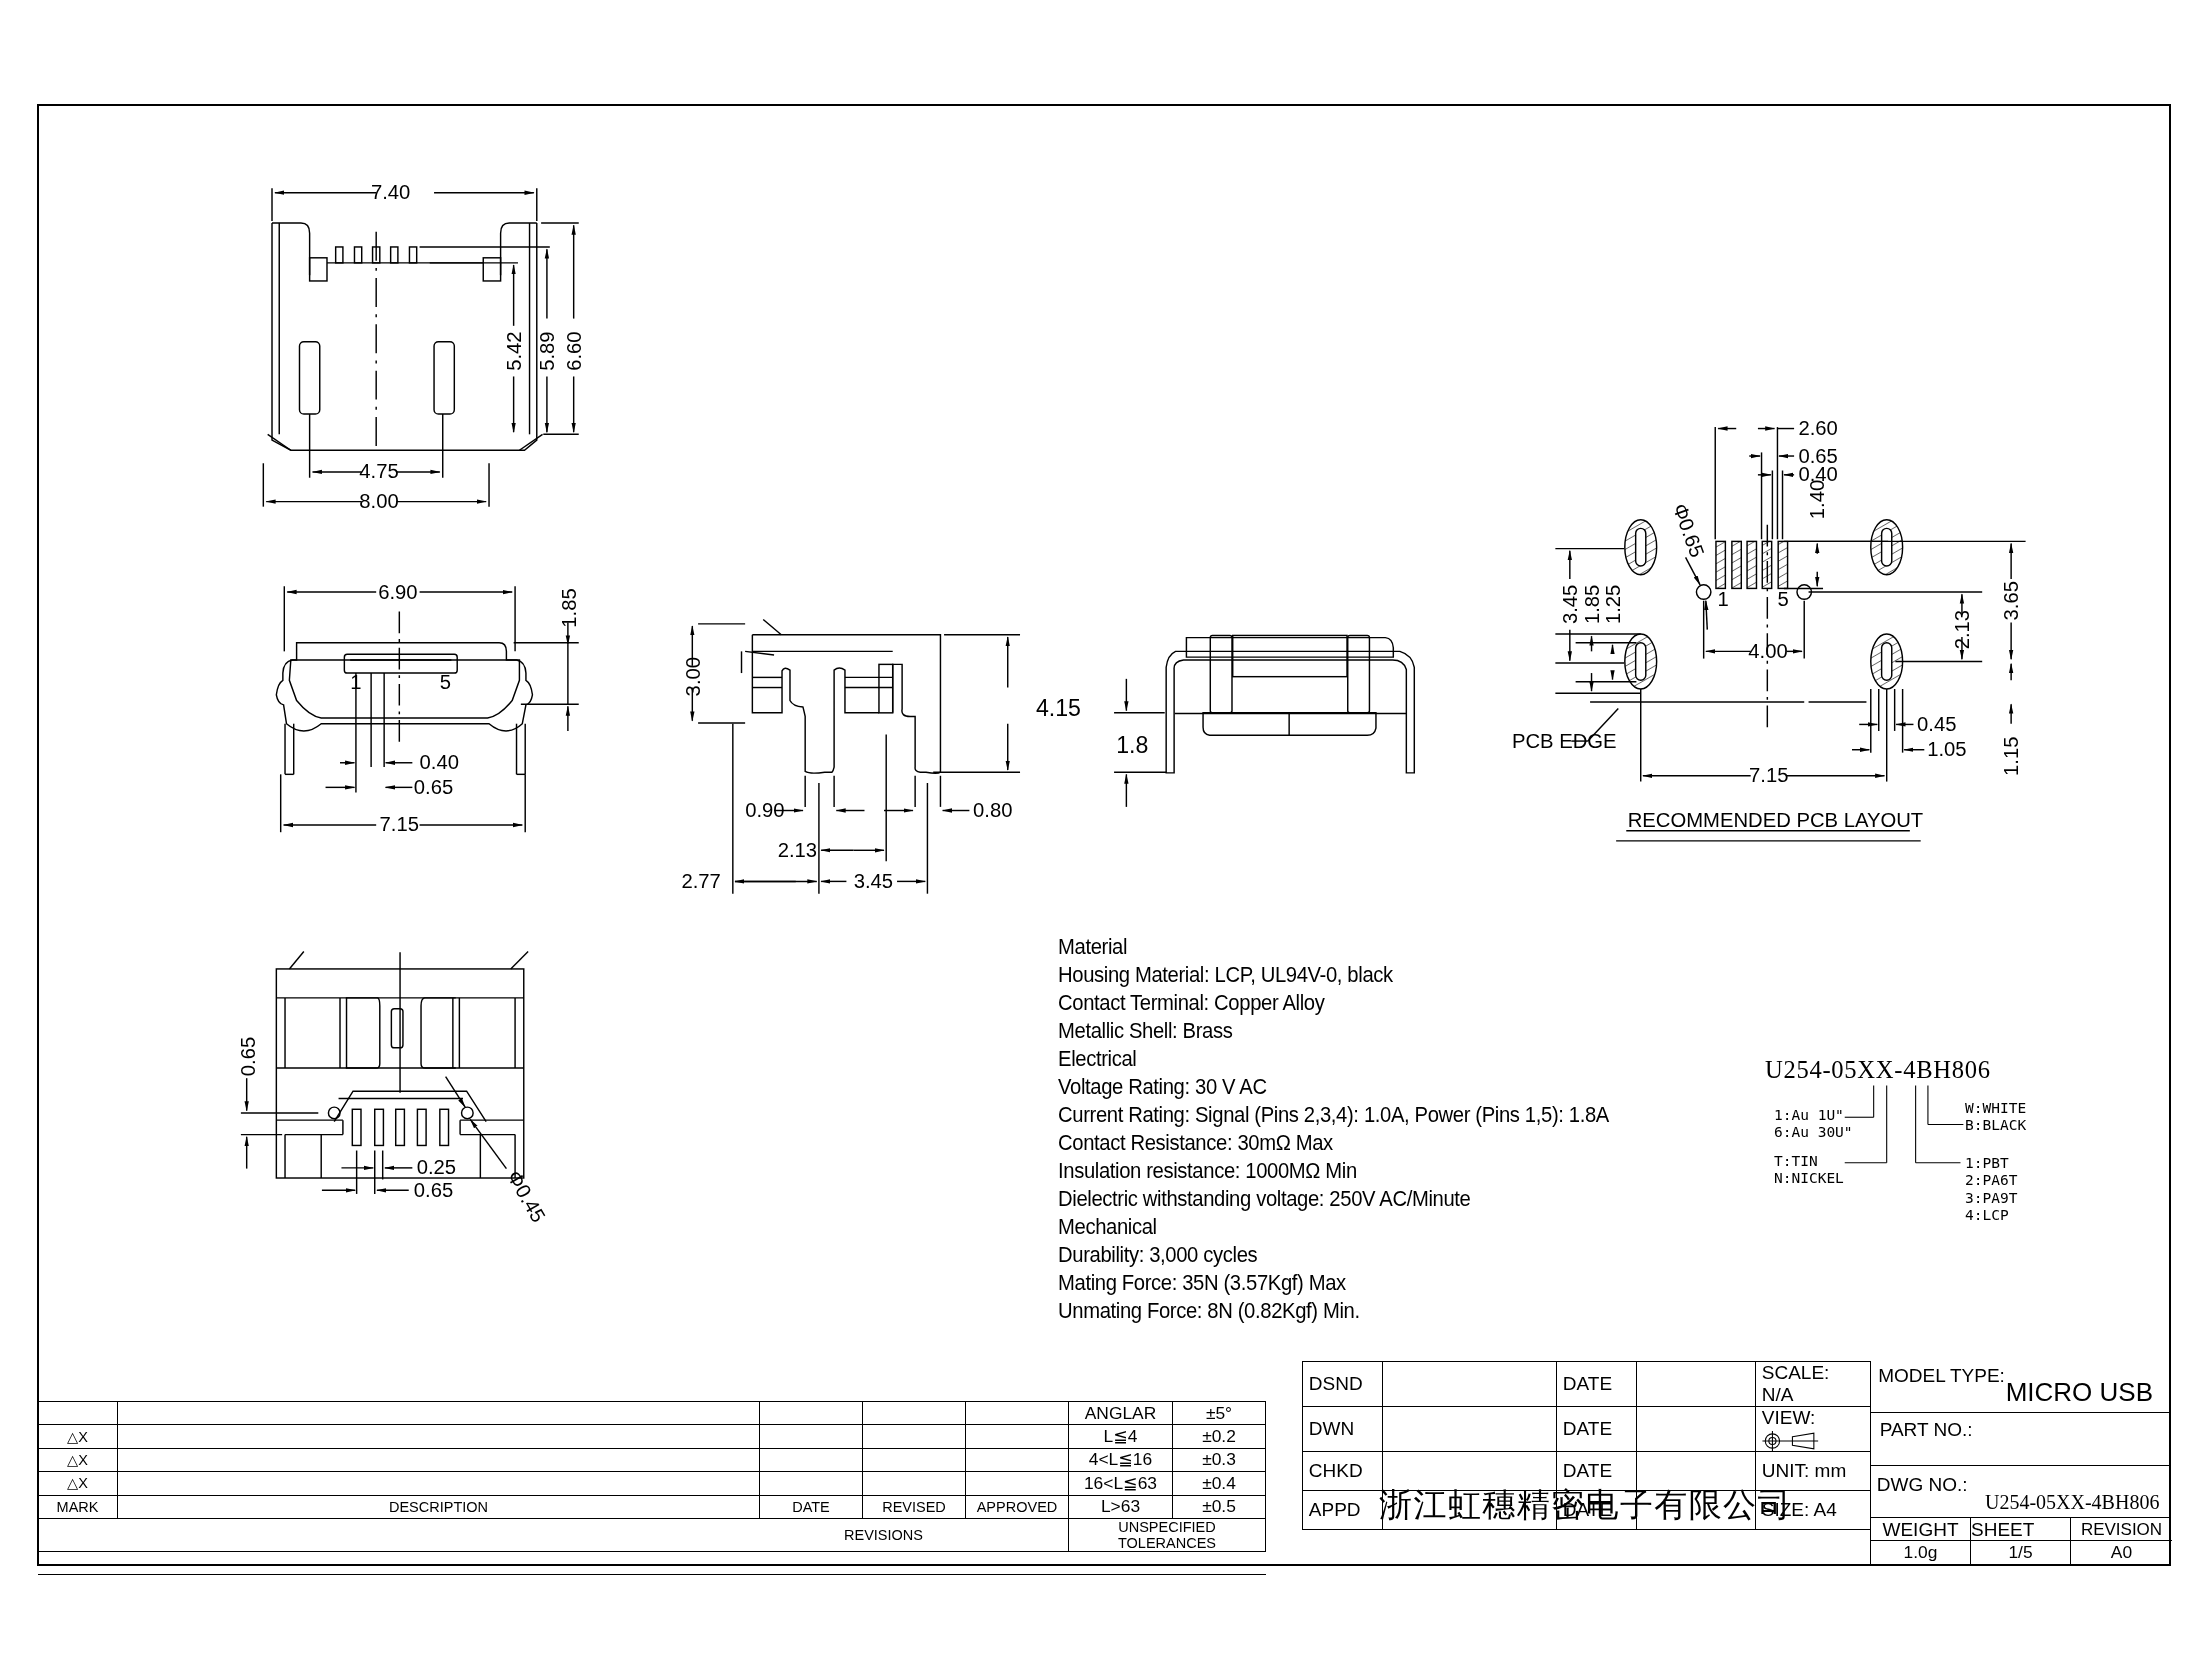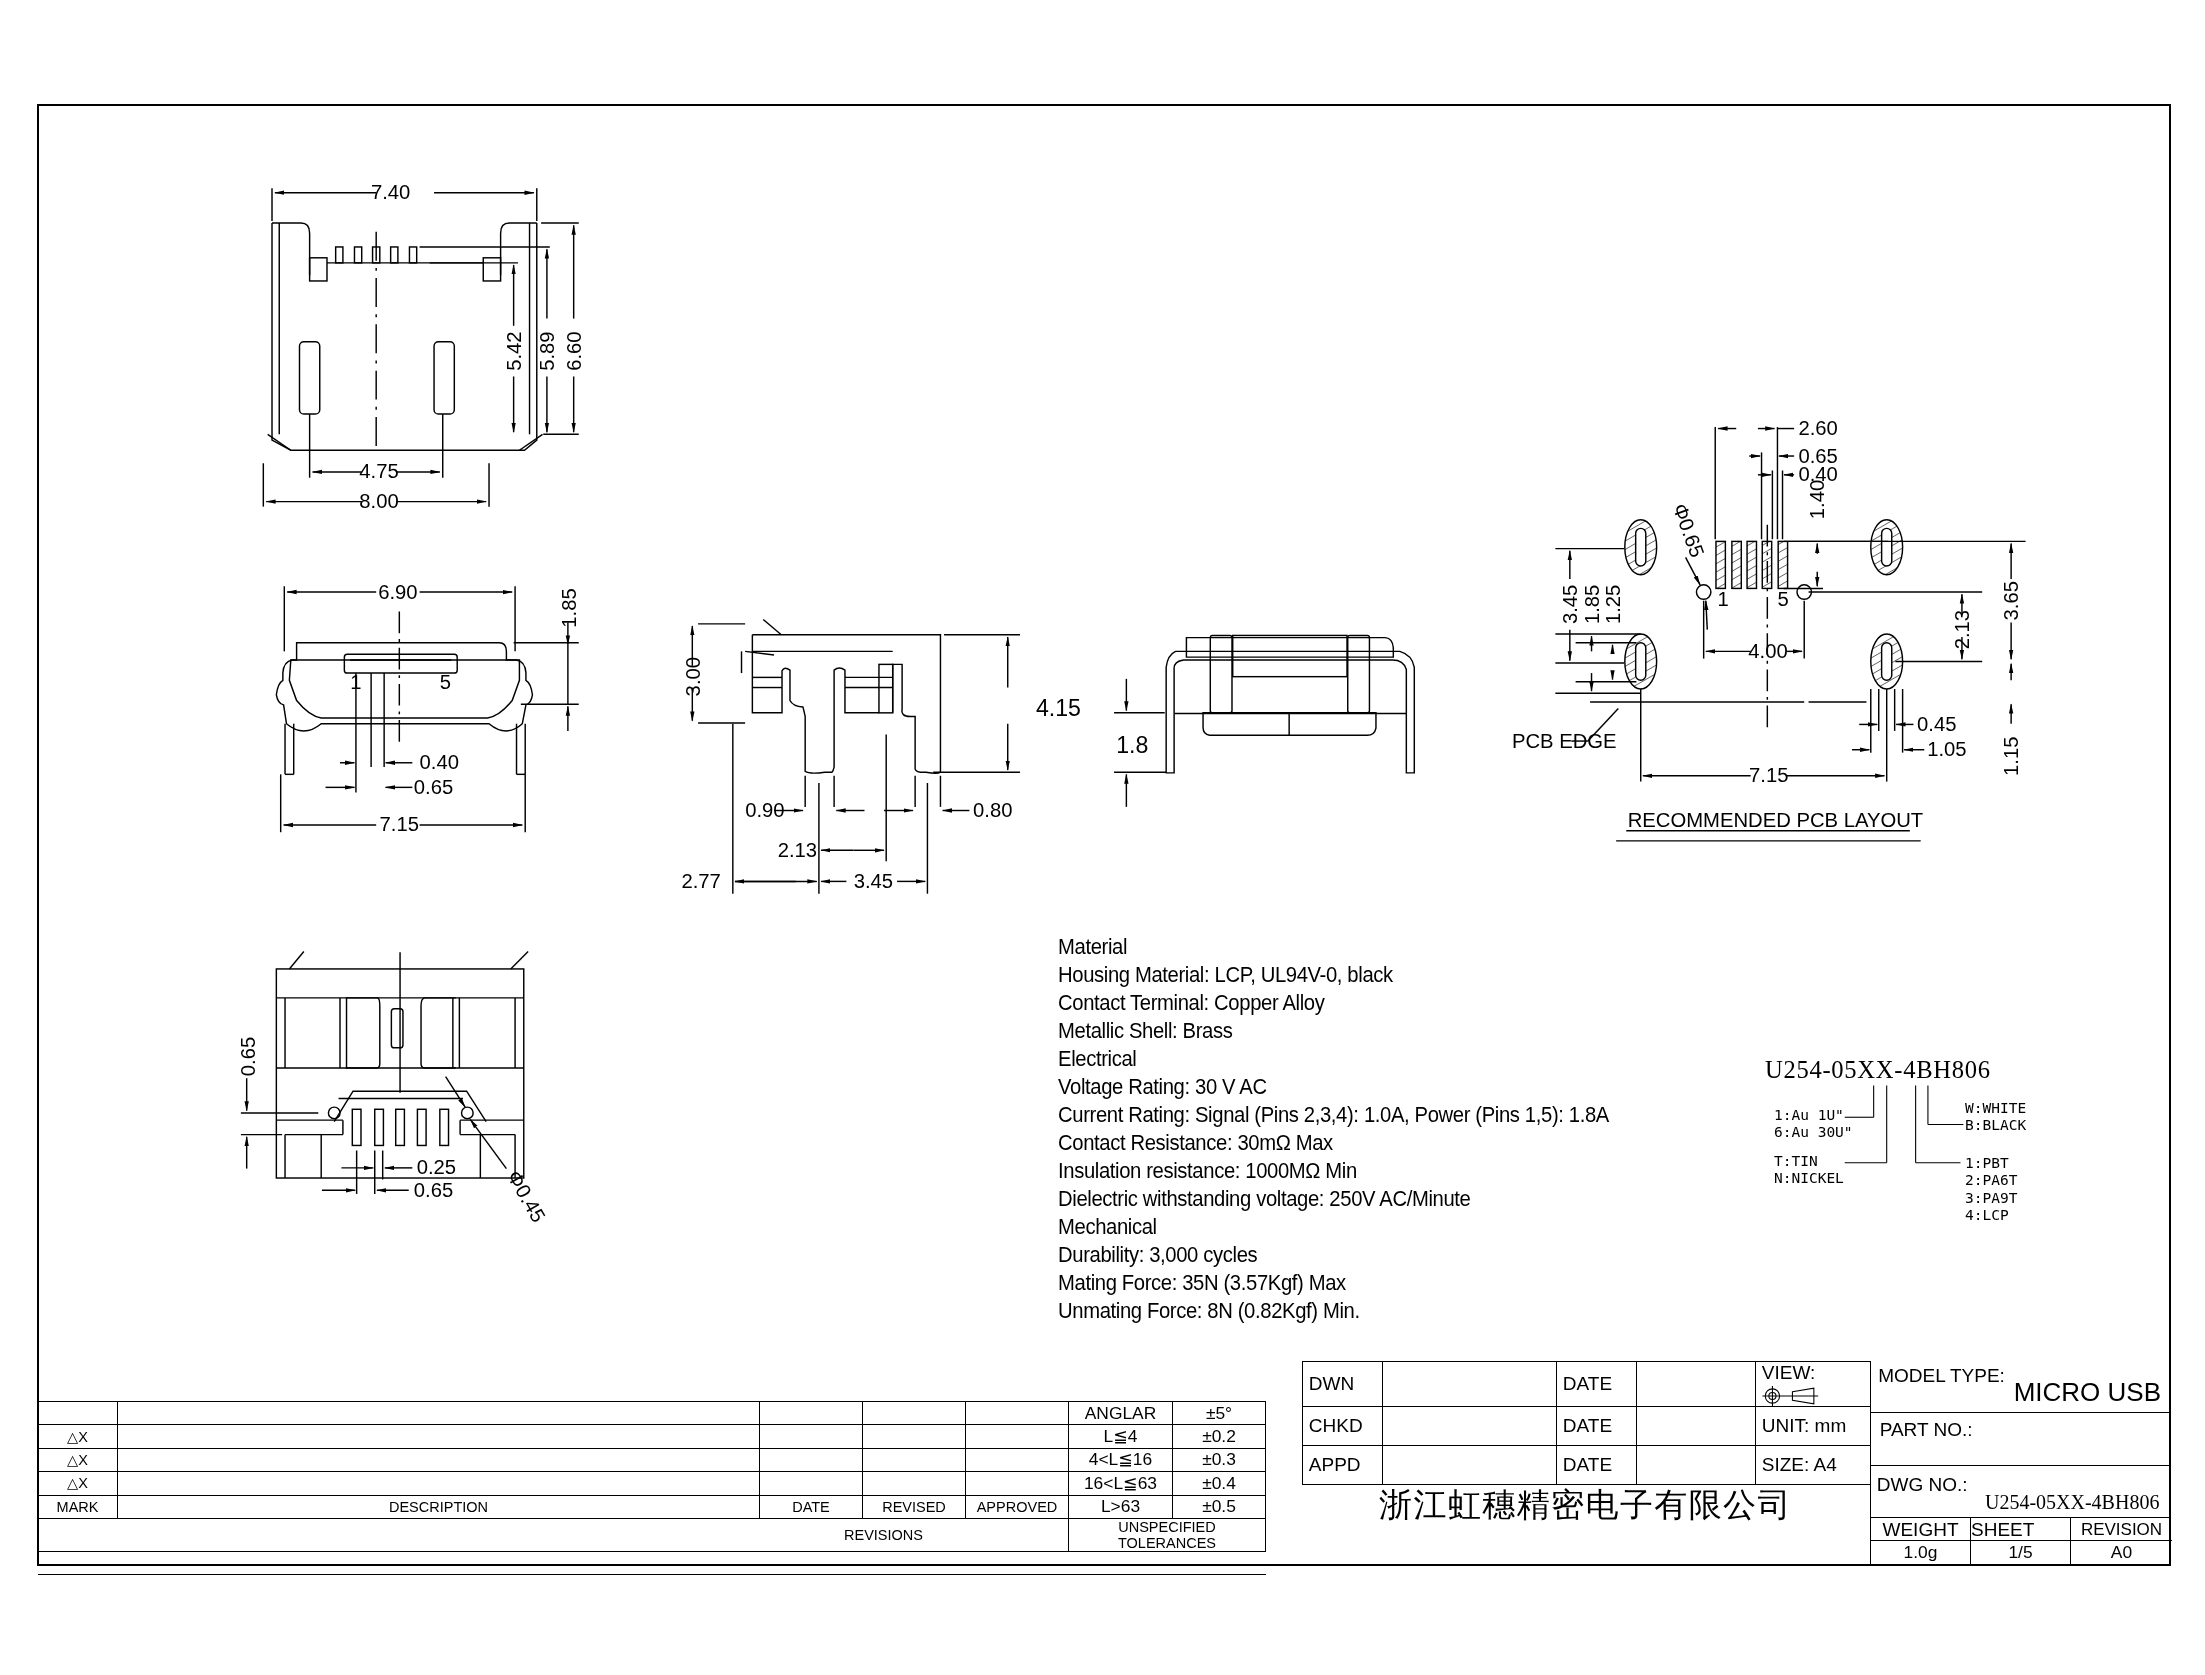--- a/index.html
+++ b/index.html
@@ -467,20 +467,27 @@
 
 <table class="tb">
   <colgroup>
       <col style="width:80px">
       <col style="width:174px">
       <col style="width:80px">
       <col style="width:119px">
       <col style="width:115px">
     </colgroup>
   <tbody>
+      <tr>
+    <td>DSND</td>
+        <td></td>
+    <td>DATE</td>
+        <td></td>
+    <td>SCALE: N/A</td>
+  </tr>
   <tr>
     <td>DWN</td>
         <td></td>
     <td>DATE</td>
         <td></td>
     <td><span>VIEW:</span><svg width="58" height="20" viewBox="0 0 80 28" style="vertical-align:middle" fill="none" stroke="#000" stroke-width="1.5">
             <circle cx="14" cy="14" r="10"></circle>
             <circle cx="14" cy="14" r="5"></circle>
             <line x1="0" y1="14" x2="78" y2="14"></line>
             <line x1="14" y1="0" x2="14" y2="28"></line>
@@ -501,21 +508,21 @@
         <td></td>
     <td>SIZE: A4</td>
   </tr>
 </tbody>
   </table>
 <div class="company">浙江虹穗精密电子有限公司</div>
 
 <div class="model-box">
   <div class="mb-row" style="top:0;height:52px;">
     <span style="position:absolute;left:7.2px;top:4.3px;font-size:19px">MODEL TYPE:</span>
-    <span style="position:absolute;right:10px;top:16px;font-size:26px">MICRO USB</span>
+    <span style="position:absolute;right:18px;top:16px;font-size:26px">MICRO USB</span>
   </div>
   <div class="mb-row" style="top:52px;height:53px;">
     <span style="position:absolute;left:8.7px;top:5.8px;font-size:19px">PART NO.:</span>
   </div>
   <div class="mb-row" style="top:105px;height:52px;">
     <span style="position:absolute;left:5.8px;top:8px;font-size:19px">DWG NO.:</span>
     <span style="position:absolute;right:11.6px;top:24.6px;font-size:20px;font-family:'Liberation Serif',serif">U254-05XX-4BH806</span>
   </div>
   <div style="position:absolute;top:157px;left:0;width:300px;height:48px;display:grid;grid-template-columns:100px 100px 101px;grid-template-rows:23px 24px;">
     <div style="border-right:1.4px solid #000;border-bottom:1.4px solid #000;text-align:center;font-size:19px;line-height:23px">WEIGHT</div>

